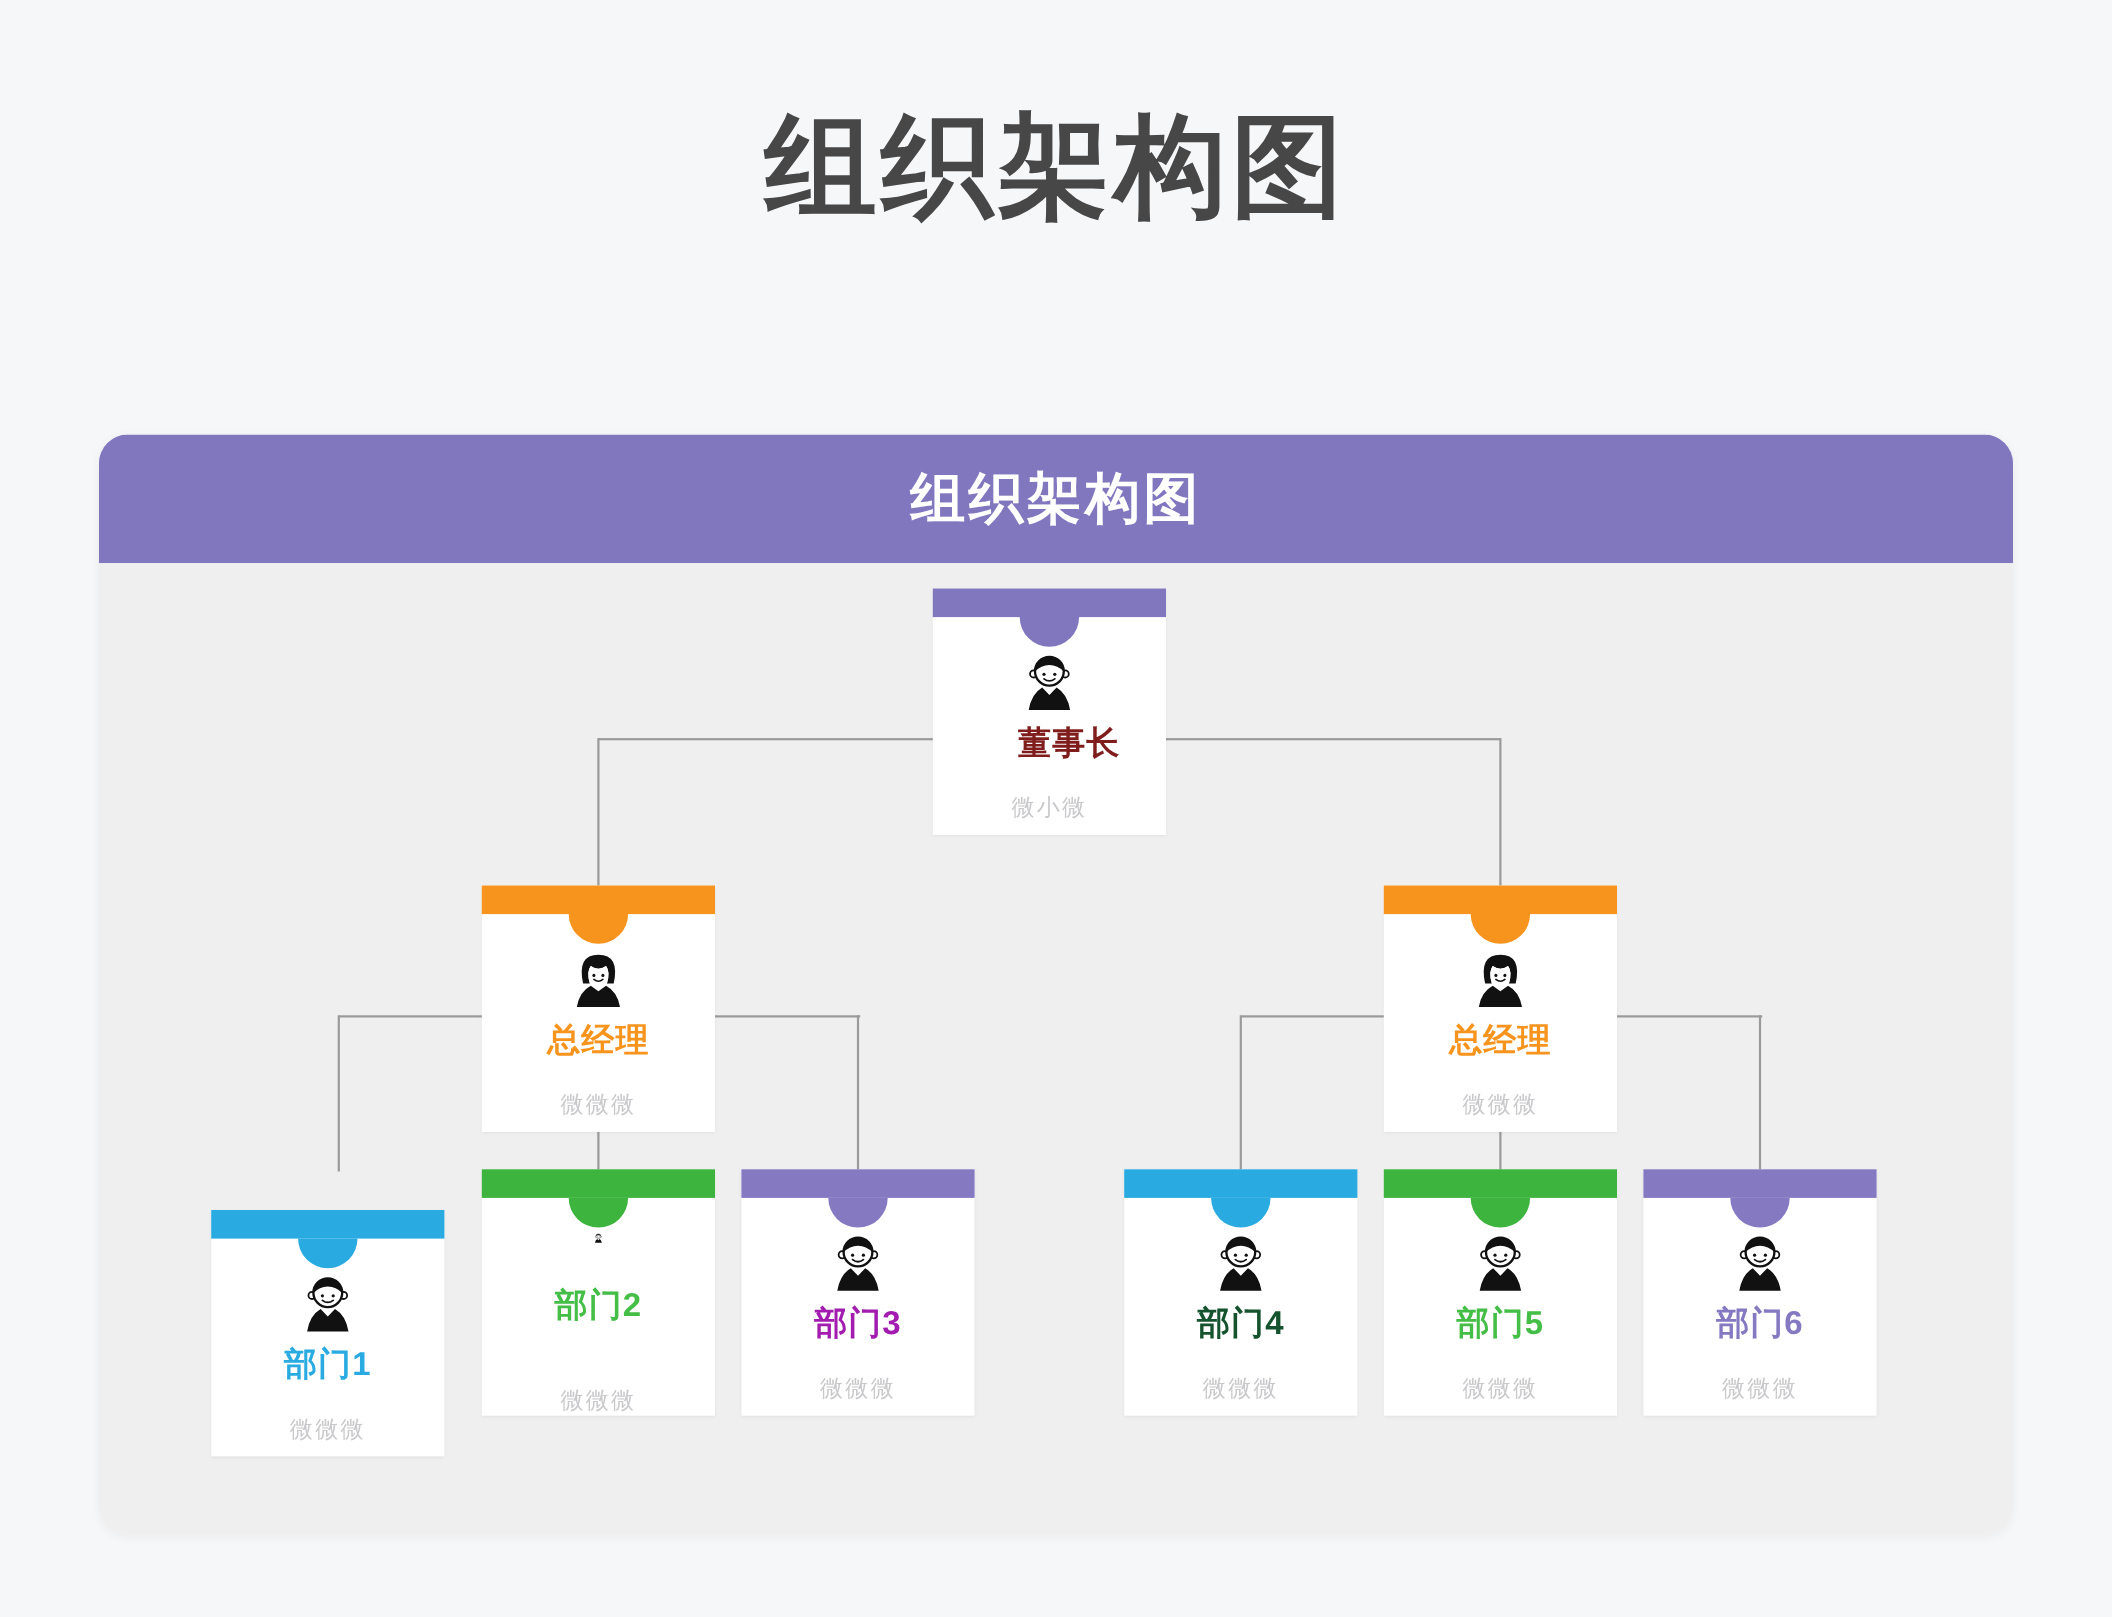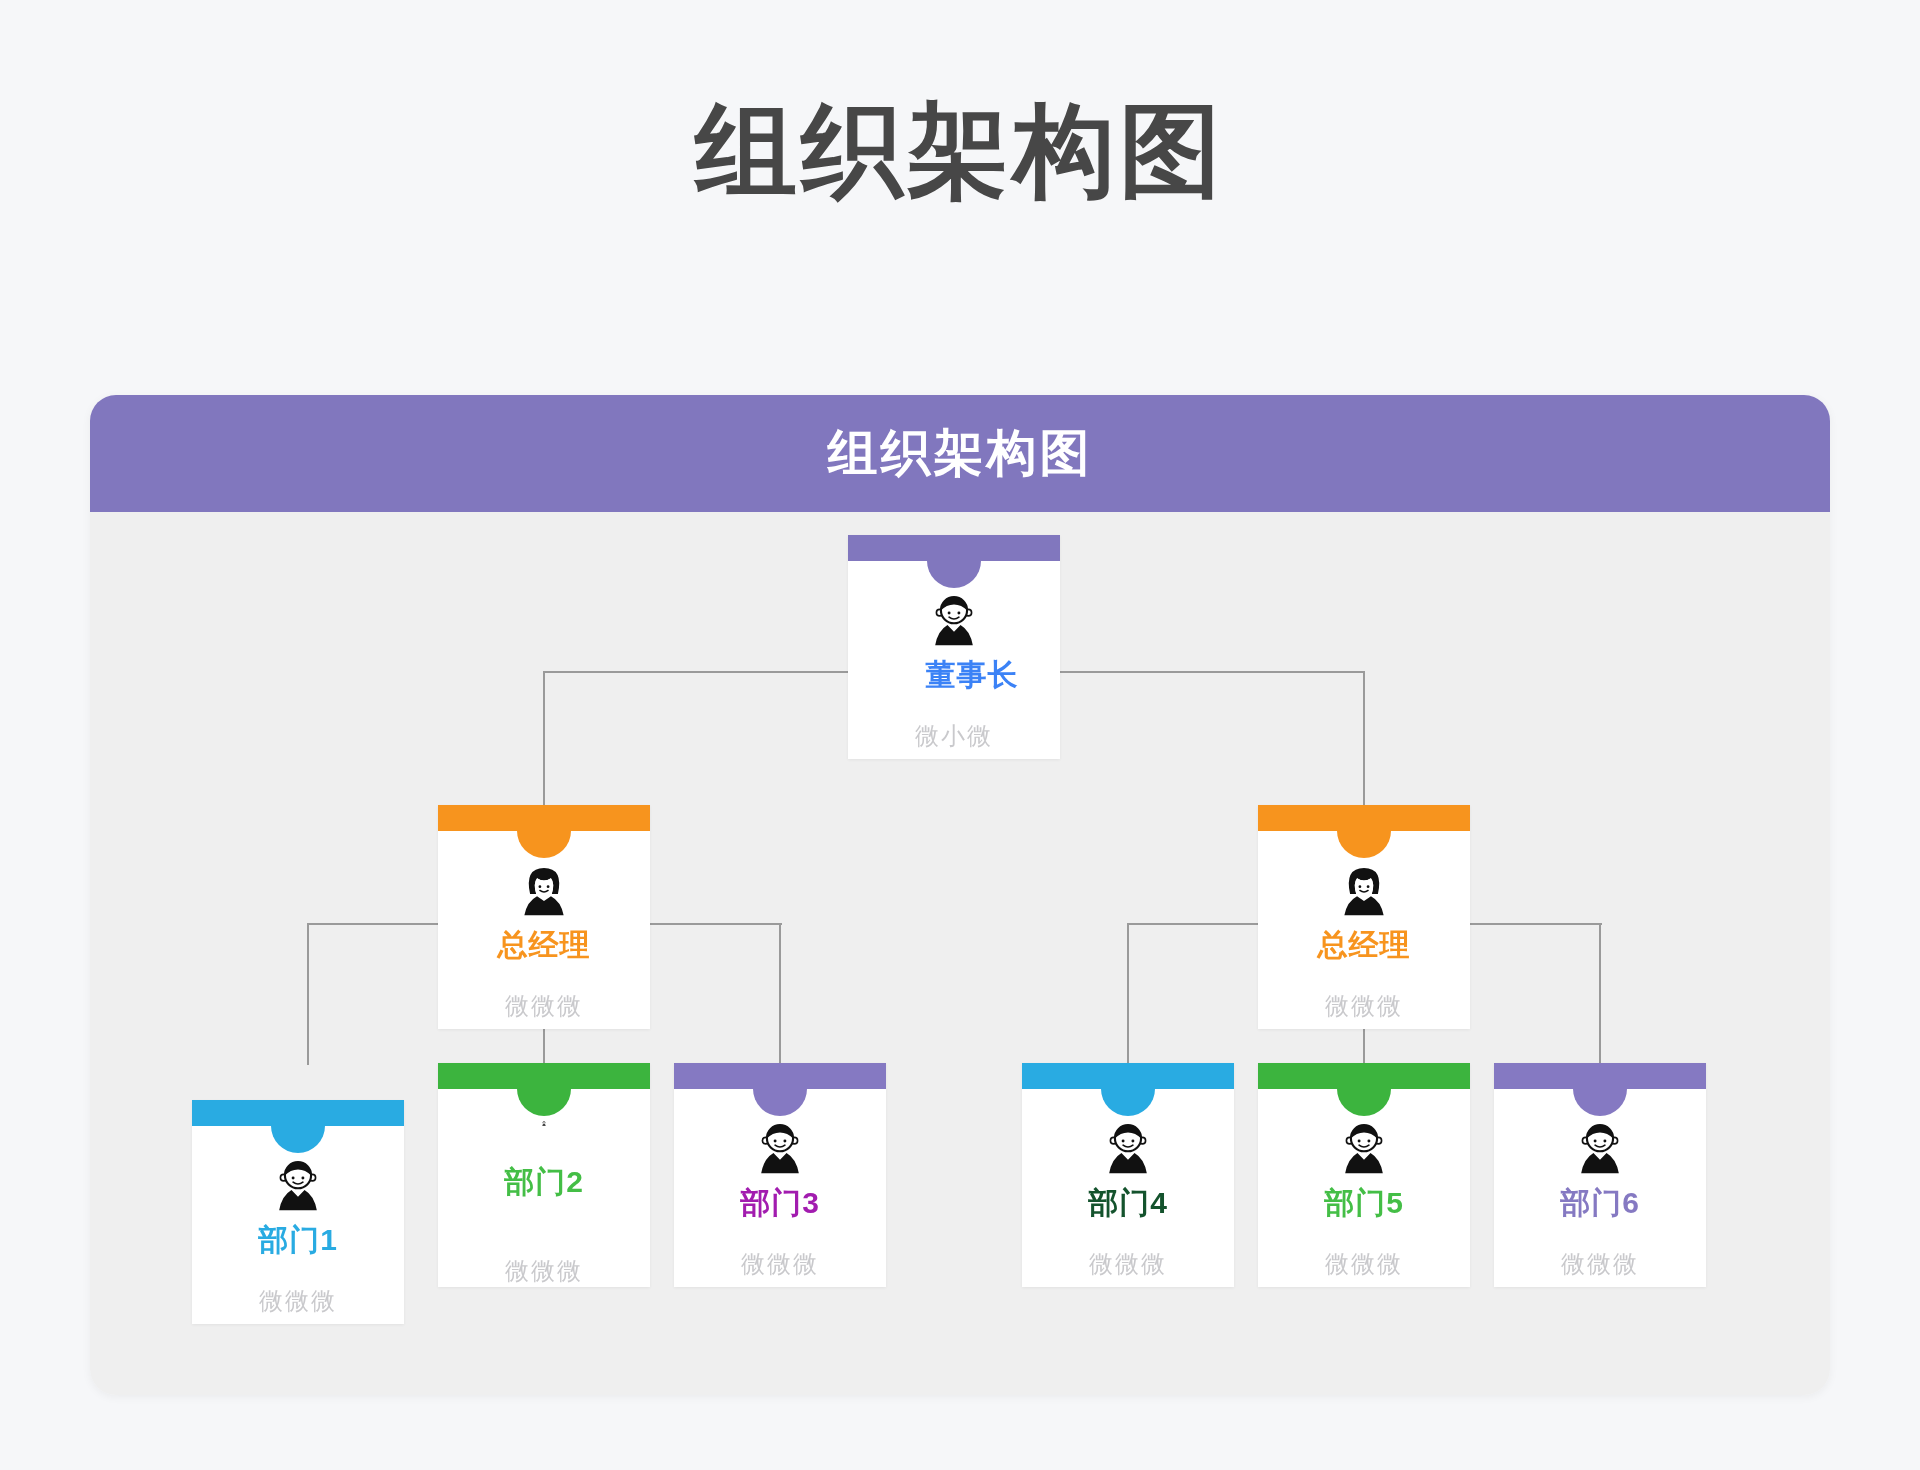--- a/index.html
+++ b/index.html
@@ -53,21 +53,21 @@
   .org-bar{
     position:absolute;top:0;left:0;width:212px;height:26px;
   }
   .org-bar-bump{
     position:absolute;top:26px;left:50%;transform:translateX(-50%);
     width:54px;height:27px;border-radius:0 0 54px 54px;
     background:inherit;
   }
   .org-avatar{margin-top:58px;width:56px;height:54px;}
   .org-title{margin-top:8px;font-size:30px;font-weight:800;letter-spacing:1px;}
-  .org-name{margin-top:24px;font-size:24px;color:var(--name-text,#C9C9CC);letter-spacing:2px;}
+  .org-name{margin-top:24px;font-size:21px;color:var(--name-text,#C9C9CC);letter-spacing:2px;}
 
   
   .pos-chairman{left:758px;top:23px;}
   .pos-gm-left{left:348px;top:293px;}
   .pos-gm-right{left:1168px;top:293px;}
   .pos-dept-1{left:102px;top:551px;margin-top:37px;}
   .pos-dept-2{left:348px;top:551px;gap:28px;}
   .pos-dept-3{left:584px;top:551px;}
   .pos-dept-4{left:932px;top:551px;}
   .pos-dept-5{left:1168px;top:551px;}
@@ -124,21 +124,21 @@
     <div class="v-line" style="left:1273px;top:517px;height:36px;"></div>
     <div class="v-line" style="left:1509px;top:411px;height:142px;"></div>
 
     <div class="org-card pos-chairman">
       <div class="org-bar" style="background-color: rgb(129, 119, 190);">
           <div class="org-bar-bump"></div>
         </div>
       <svg class="org-avatar">
           <use href="#avatar-male"></use>
         </svg>
-      <div class="org-title" style="color: #3b82f6; margin-left: 36px;">董事长</div>
+      <div class="org-title" style="color: #7f1d1d; margin-left: 36px;">董事长</div>
       <div class="org-name">微小微</div>
     </div>
 
     <div class="org-card pos-gm-left">
       <div class="org-bar" style="background-color: rgb(247, 148, 30);">
           <div class="org-bar-bump"></div>
         </div>
       <svg class="org-avatar">
           <use href="#avatar-female"></use>
         </svg>

